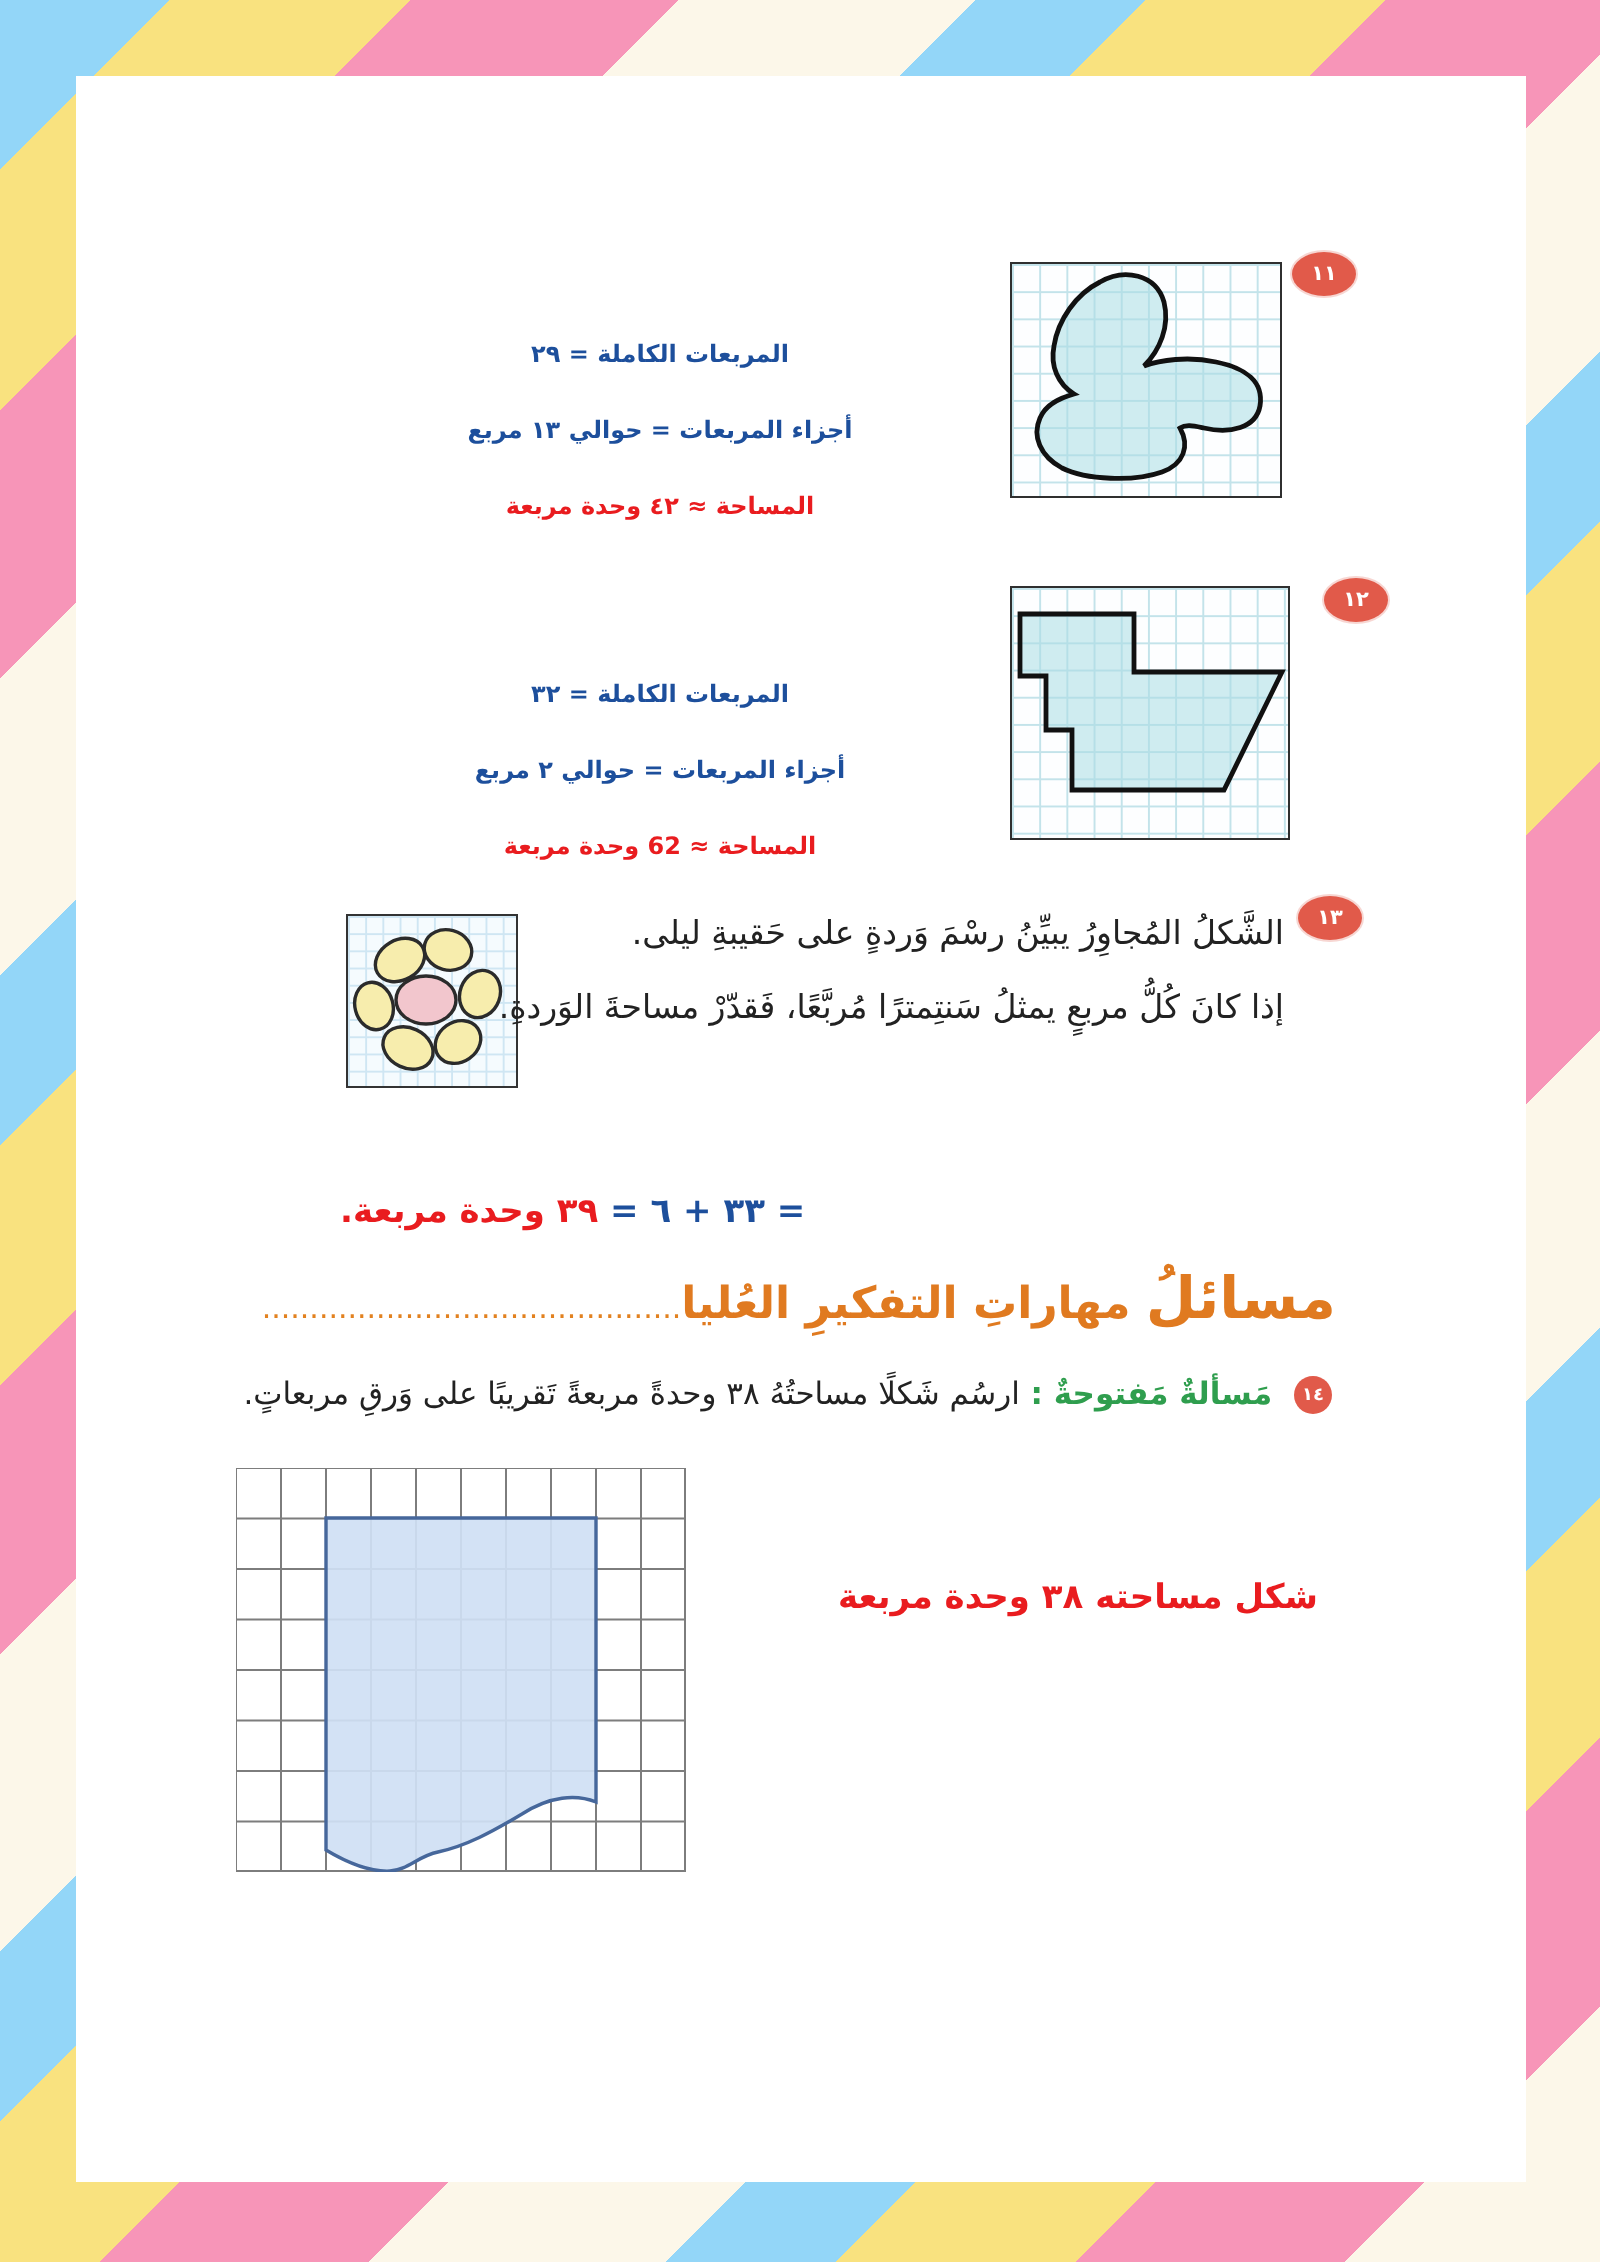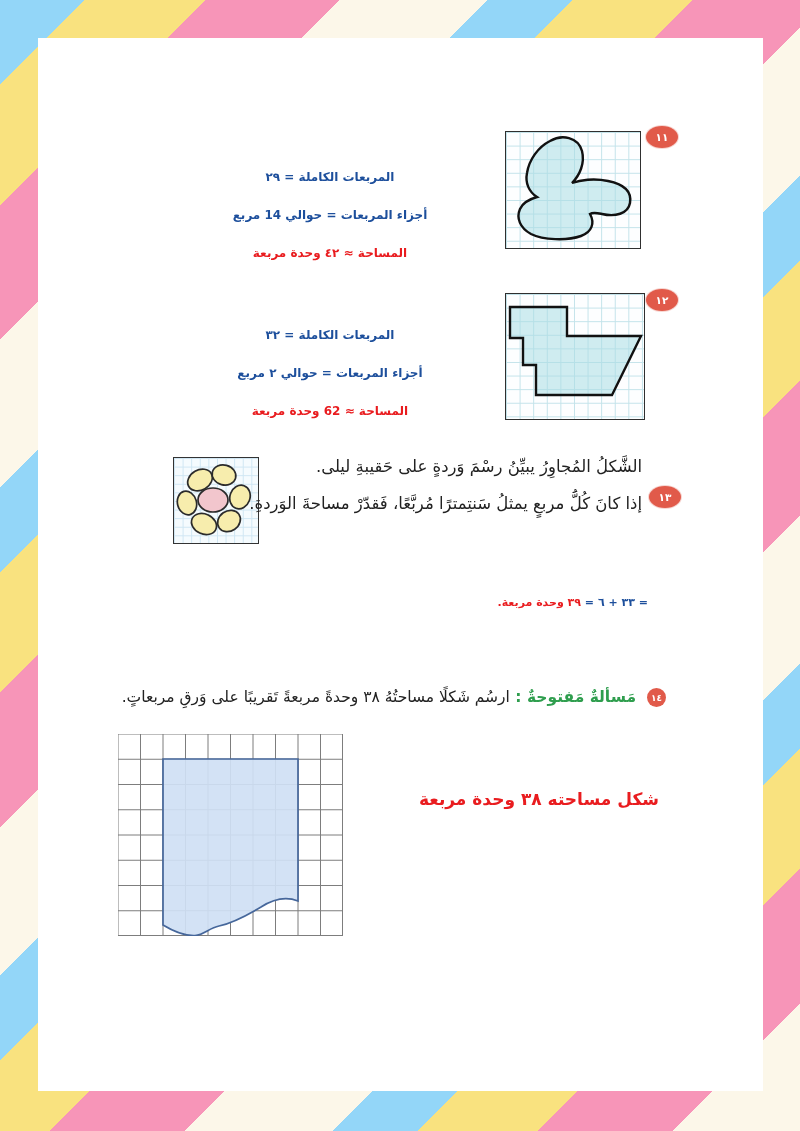--- a/index.html
+++ b/index.html
@@ -23,21 +23,21 @@
                      linear-gradient(90deg,#c3e3ea 1px,transparent 1px);
     background-size:13.6px 13.6px;box-sizing:border-box;}
   .gridfig svg{position:absolute;left:0;top:0;}
   .anslines{width:370px;text-align:center;direction:rtl;}
   .anslines div{line-height:38px;font-weight:bold;font-size:12px;white-space:nowrap;}
   .blue{color:#1d4f9c;}
   .red{color:#e91c1f;}
   .green{color:#2f9e4e;}
   .stmt{direction:rtl;text-align:right;font-size:16.5px;color:#222;line-height:37px;font-weight:500;}
   .sol1{direction:rtl;text-align:right;font-size:16.5px;font-weight:bold;white-space:nowrap;}
-  .sol2{direction:rtl;text-align:right;font-size:11px;font-weight:bold;white-space:nowrap;}
+  .sol2{direction:rtl;text-align:left;font-size:17px;font-weight:bold;white-space:nowrap;}
   .hots{direction:rtl;text-align:right;white-space:nowrap;color:#e07a20;}
   .hots .word{font-size:29px;font-weight:bold;letter-spacing:-1px;}
   .hots .rest{font-size:22px;font-weight:bold;}
   .hots .dots{font-size:15px;letter-spacing:1px;color:#e2811f;}
   .p14{direction:rtl;text-align:right;font-size:15.5px;color:#222;white-space:nowrap;}
   .p14 .lbl{font-weight:bold;}
   .caption{direction:rtl;font-weight:bold;font-size:17px;white-space:nowrap;}
   .flowerfig{border:1.5px solid #333;background-color:#f5fbfe;
     background-image:linear-gradient(#cfe6f3 1px,transparent 1px),
                      linear-gradient(90deg,#cfe6f3 1px,transparent 1px);
@@ -64,39 +64,39 @@
                C 61 109, 37 108, 25 102
                C 14 96, 10 86, 14 77
                C 17 70, 24 67, 31 65
                C 23 60, 19 51, 21 41
                C 23 28, 32 15, 44 9 Z" fill="rgba(170,220,228,0.55)" stroke="#111111" stroke-width="2.4"></path>
     </svg>
   </div>
 
   <div class="abs anslines" style="left:145px;top:158px;">
     <div class="blue">المربعات الكاملة = ٢٩</div>
-    <div class="blue">أجزاء المربعات = حوالي 14 مربع</div>
+    <div class="blue">أجزاء المربعات = حوالي ١٣ مربع</div>
     <div class="red">المساحة ≈ ٤٢ وحدة مربعة</div>
   </div>
 
-  <div class="abs badge" style="left:646px;top:289px;">١٢</div>
+  <div class="abs badge" style="left:662px;top:289px;">١٢</div>
 
   <div class="abs gridfig" style="left:505px;top:293px;width:140px;height:127px;">
     <svg width="137" height="124" viewBox="0 0 137 124">
       <path d="M 4 13 L 61 13 L 61 42 L 135 42 L 106 101 L 30 101 L 30 71 L 17 71 L 17 44 L 4 44 Z" fill="rgba(170,220,228,0.55)" stroke="#111111" stroke-width="2.4"></path>
     </svg>
   </div>
 
-  <div class="abs anslines" style="left:145px;top:316px;">
+  <div class="abs anslines" style="left:145px;top:328px;">
     <div class="blue">المربعات الكاملة = ٣٢</div>
     <div class="blue">أجزاء المربعات = حوالي ٢ مربع</div>
     <div class="red">المساحة ≈ 62 وحدة مربعة</div>
   </div>
 
-  <div class="abs badge" style="left:649px;top:486px;">١٣</div>
+  <div class="abs badge" style="left:649px;top:448px;">١٣</div>
 
   <div class="abs flowerfig" style="left:173px;top:457px;width:86px;height:87px;">
     <svg width="83" height="84" viewBox="0 0 83 84">
       <g fill="#f7edad" stroke="#2b2b2b" stroke-width="1.7">
         <ellipse cx="26" cy="22" rx="13" ry="10" transform="rotate(-30 26 22)"></ellipse>
         <ellipse cx="50" cy="17" rx="12" ry="10" transform="rotate(15 50 17)"></ellipse>
         <ellipse cx="66" cy="39" rx="10" ry="12" transform="rotate(20 66 39)"></ellipse>
         <ellipse cx="55" cy="63" rx="12" ry="10" transform="rotate(-35 55 63)"></ellipse>
         <ellipse cx="30" cy="66" rx="13" ry="10" transform="rotate(25 30 66)"></ellipse>
         <ellipse cx="13" cy="45" rx="9.5" ry="12" transform="rotate(-15 13 45)"></ellipse>
@@ -109,20 +109,23 @@
     <div>الشَّكلُ المُجاوِرُ يبيِّنُ رسْمَ وَردةٍ على حَقيبةِ ليلى.</div>
     <div>إذا كانَ كُلُّ مربعٍ يمثلُ سَنتِمترًا مُربَّعًا، فَقدّرْ مساحةَ الوَردةِ.</div>
   </div>
 
 
   <div class="abs sol2" style="left:170px;top:596px;width:478px;">
     <span class="blue">= ٣٣ + ٦  =  </span>
     <span class="red">٣٩ وحدة مربعة.</span>
   </div>
 
+  <div class="abs hots" style="right:132px;top:632px;">
+    <span class="word">مسائلُ</span><span class="rest"> مهاراتِ التفكيرِ العُليا</span><span class="dots">............................................</span>
+  </div>
 
   <div class="abs p14" style="right:134px;top:688px;">
     <span class="badge-inline">١٤</span>
     <span class="lbl green">مَسألةٌ مَفتوحةٌ : </span>
     <span>ارسُم شَكلًا مساحتُهُ ٣٨ وحدةً مربعةً تَقريبًا على وَرقِ مربعاتٍ.</span>
   </div>
 
   <div class="abs" style="left:118px;top:734px;width:225px;height:202px;">
     <svg width="225" height="202" viewBox="0 0 225 202">
       <g stroke="#7d7d7d" stroke-width="1">

